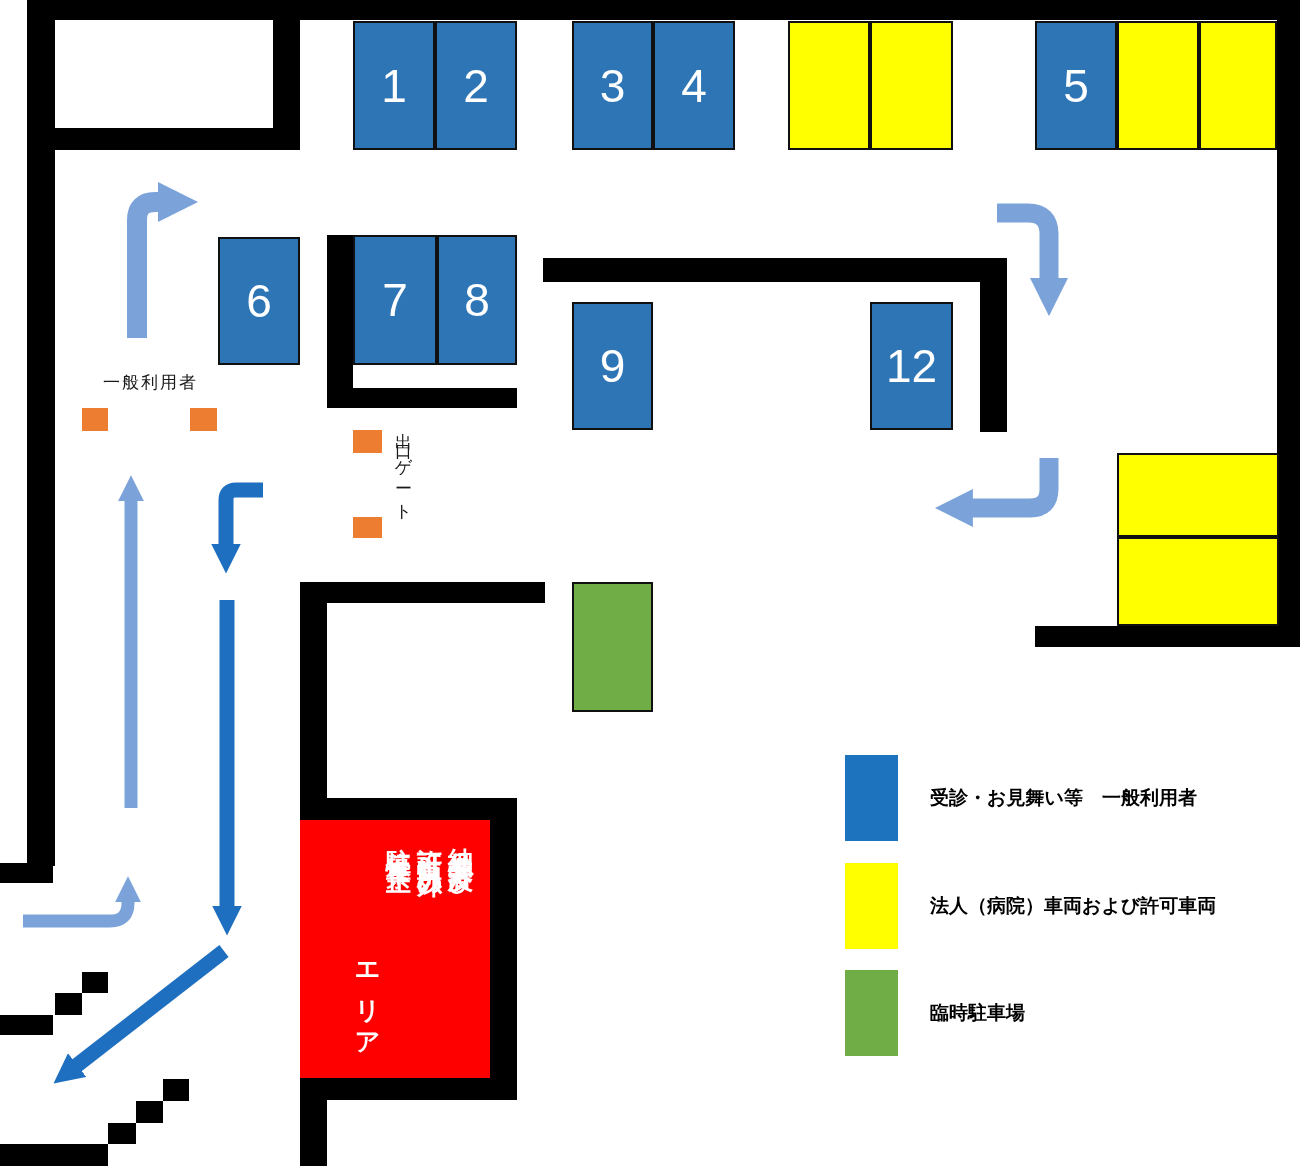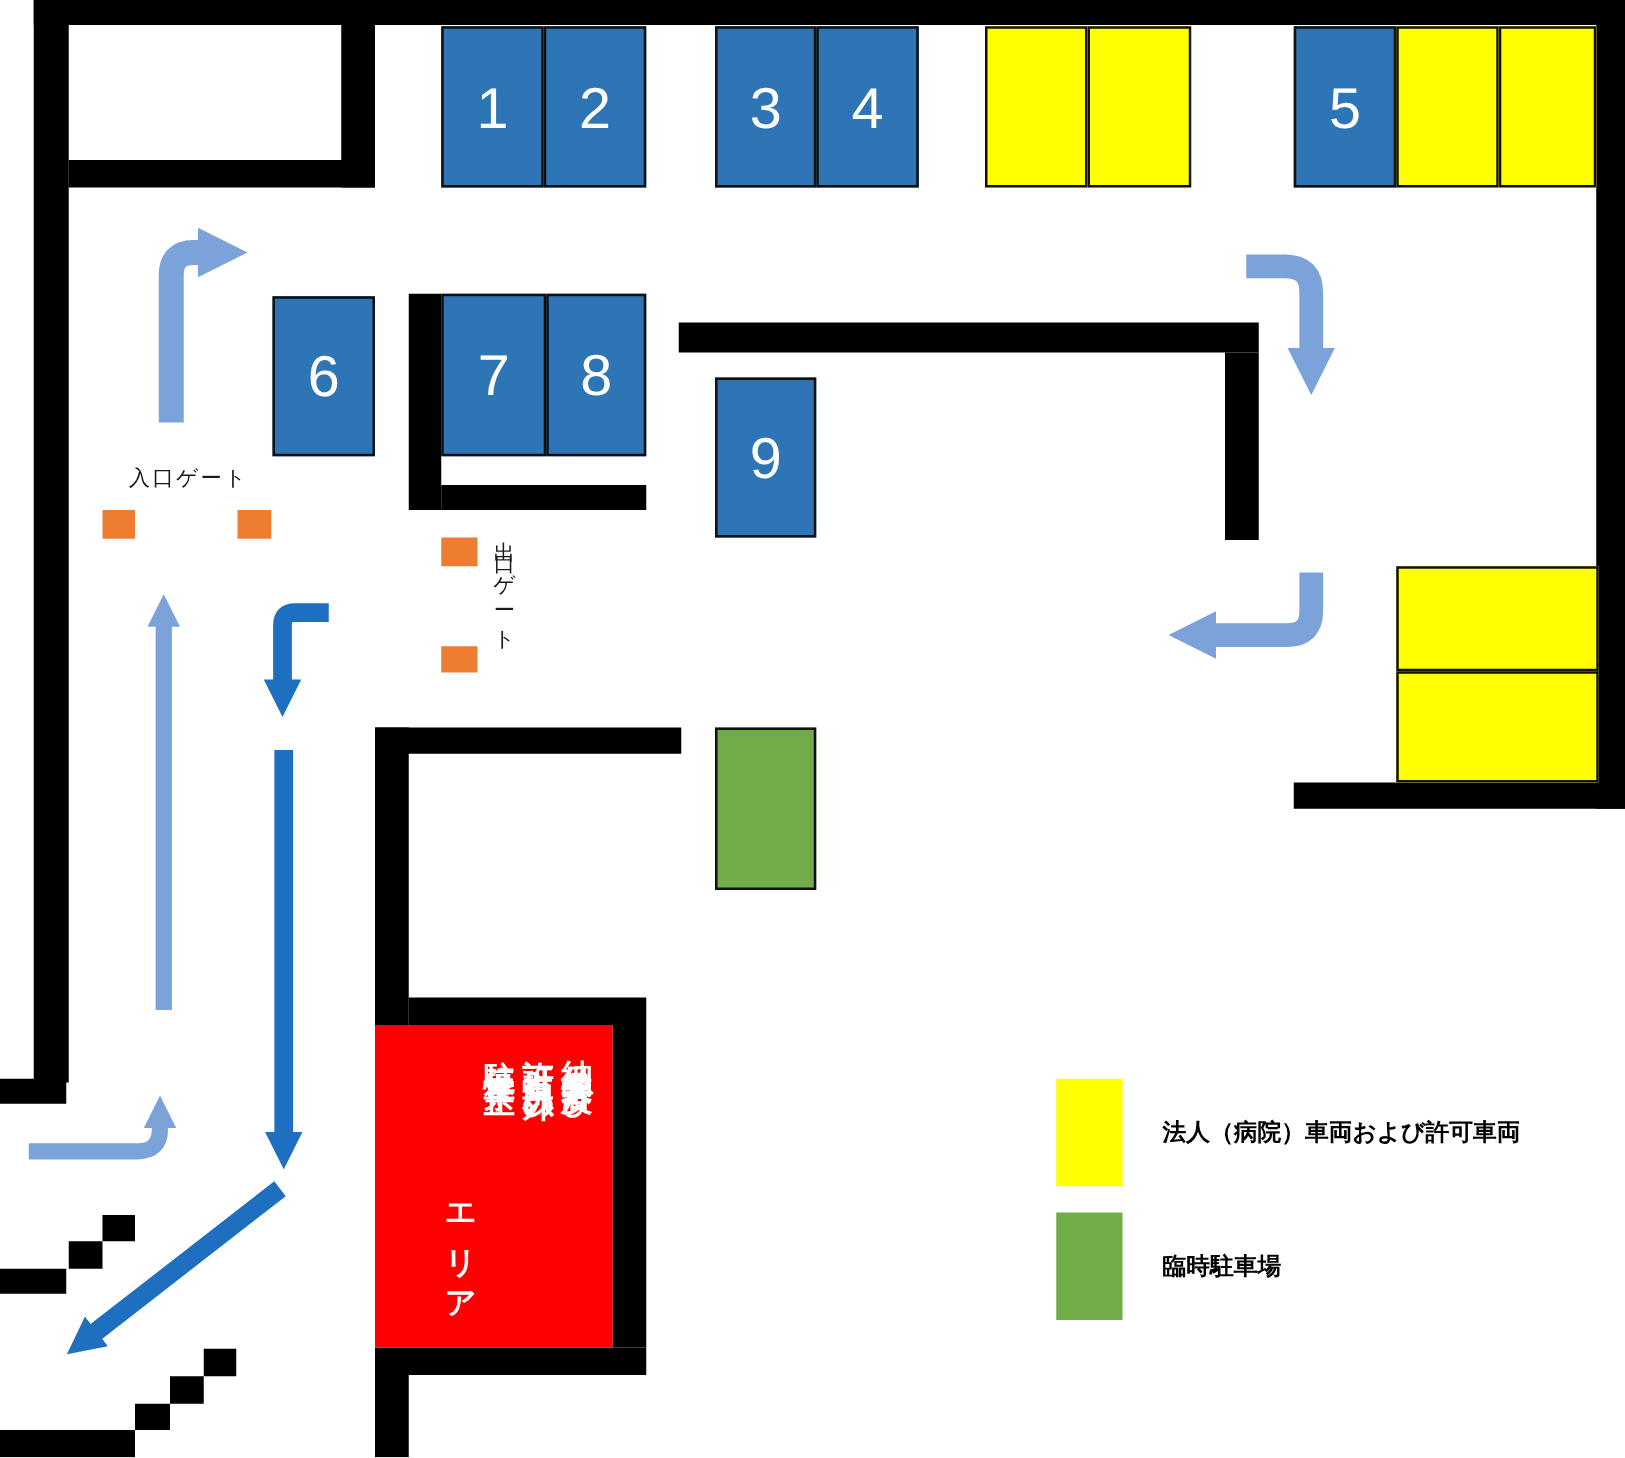--- a/index.html
+++ b/index.html
@@ -69,25 +69,26 @@
   <div class="stall blue" style="left:653px;top:21px;width:82px;height:129px;">4</div>
   <div class="stall yellow" style="left:788px;top:21px;width:82px;height:129px;"></div>
   <div class="stall yellow" style="left:870px;top:21px;width:83px;height:129px;"></div>
   <div class="stall blue" style="left:1035px;top:21px;width:82px;height:129px;">5</div>
   <div class="stall yellow" style="left:1117px;top:21px;width:82px;height:129px;"></div>
   <div class="stall yellow" style="left:1199px;top:21px;width:78px;height:129px;"></div>
   <div class="stall blue" style="left:218px;top:237px;width:82px;height:128px;">6</div>
   <div class="stall blue" style="left:353px;top:235px;width:84px;height:130px;">7</div>
   <div class="stall blue" style="left:437px;top:235px;width:80px;height:130px;">8</div>
   <div class="stall blue" style="left:572px;top:302px;width:81px;height:128px;">9</div>
+  <div class="stall blue" style="left:870px;top:302px;width:83px;height:128px;">12</div>
   <div class="stall yellow" style="left:1117px;top:453px;width:162px;height:84px;"></div>
   <div class="stall yellow" style="left:1117px;top:537px;width:162px;height:89px;"></div>
   <div class="stall green" style="left:572px;top:582px;width:81px;height:130px;"></div>
 
-  <div class="label" style="left:103px;top:371px;">入口ゲート</div>
+  <div class="label" style="left:103px;top:371px;">一般利用者</div>
   <div class="gate" style="left:82px;top:408px;width:26px;height:23px;"></div>
   <div class="gate" style="left:190px;top:408px;width:27px;height:23px;"></div>
   <div class="gate" style="left:353px;top:430px;width:29px;height:23px;"></div>
   <div class="gate" style="left:353px;top:517px;width:29px;height:21px;"></div>
   <div class="vlabel" style="left:392px;top:420px;height:175px;">出口ゲート</div>
 
   <div class="redzone">
     <div class="rz-text">納品業者及び
 許可車両以外の
 駐停車禁止
@@ -106,20 +107,24 @@
     <path class="a-light" d="M137,338 L137,220 Q137,202 155,202 L160,202" stroke-width="20" marker-end="url(#ml)"></path>
     <path class="a-light" d="M997,213 L1028,213 Q1049,213 1049,234 L1049,280" stroke-width="19" marker-end="url(#ml)"></path>
     <path class="a-light" d="M1049,458 L1049,489 Q1049,508 1030,508 L971,508" stroke-width="19" marker-end="url(#ml)"></path>
     <path class="a-light" d="M131,808 L131,500" stroke-width="13" marker-end="url(#ml)"></path>
     <path class="a-light" d="M23,921 L110,921 Q128,921 128,903 L128,901" stroke-width="13" marker-end="url(#ml)"></path>
     <path class="a-dark" d="M263,490 L236,490 Q226,490 226,500 L226,545" stroke-width="15" marker-end="url(#md)"></path>
     <path class="a-dark" d="M227,600 L227,907" stroke-width="15" marker-end="url(#md)"></path>
     <path class="a-dark" d="M224,951 L76,1066" stroke-width="15" marker-end="url(#md)"></path>
   </svg>
 
+  <div class="legend-row" style="left:845px;top:755px;">
+    <div class="legend-swatch" style="background: rgb(30, 115, 190);"></div>
+    <div class="legend-label">受診・お見舞い等　一般利用者</div>
+  </div>
   <div class="legend-row" style="left:845px;top:863px;">
     <div class="legend-swatch" style="background: rgb(255, 255, 0);"></div>
     <div class="legend-label">法人（病院）車両および許可車両</div>
   </div>
   <div class="legend-row" style="left:845px;top:970px;">
     <div class="legend-swatch" style="background: rgb(112, 173, 71);"></div>
     <div class="legend-label">臨時駐車場</div>
   </div>
 
 </div>

